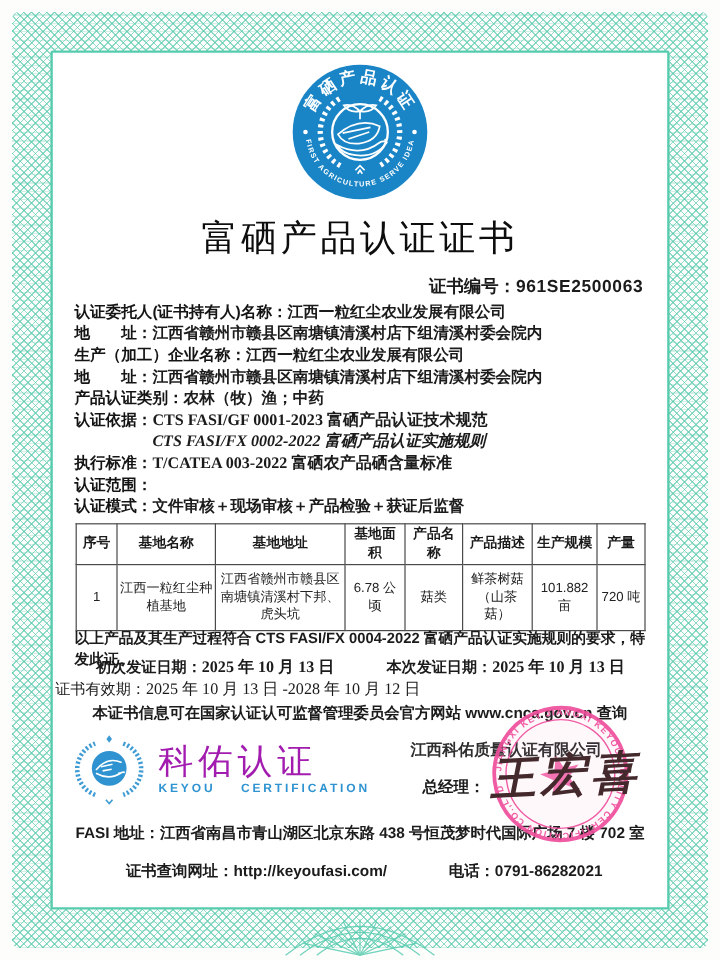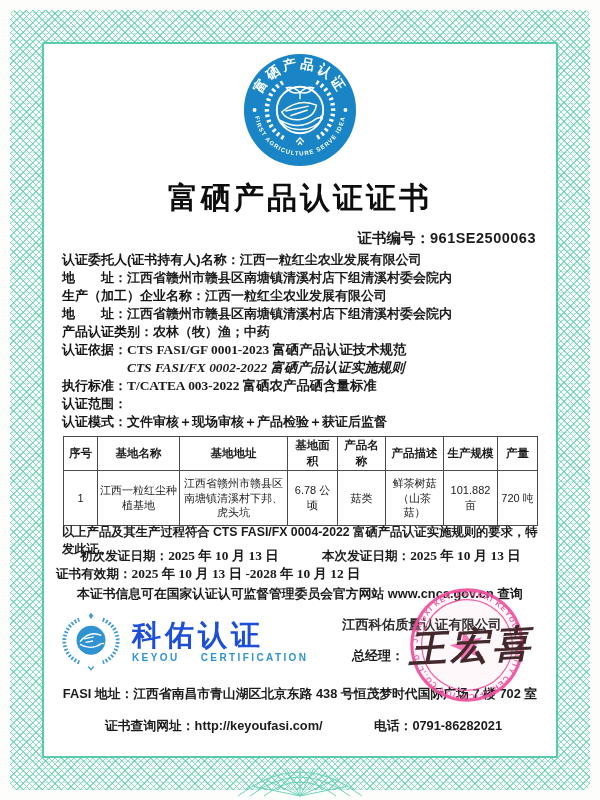--- a/index.html
+++ b/index.html
@@ -17,45 +17,45 @@
     border-radius:6px;
   }
   .paper{
     position:absolute;inset:42px;background:#ffffff;border:2px solid #56cbae;border-radius:2px;
   }
   .ornament{position:absolute;left:50%;bottom:2px;transform:translateX(-50%);}
   
   .seal{position:absolute;top:52px;left:50%;transform:translateX(-50%);}
   
   .title{position:absolute;top:178px;left:0;right:0;text-align:center;
-    font-size:30px;font-weight:700;letter-spacing:3px;color:#0d0d0d;}
+    font-size:30px;font-weight:400;letter-spacing:3px;color:#0d0d0d;}
   .certno{position:absolute;top:229px;right:64px;font-size:14.5px;font-weight:700;}
   .certno .num{font-family:"Liberation Sans","DejaVu Sans",sans-serif;letter-spacing:.5px;}
   
   .info{position:absolute;top:251px;left:62px;right:56px;}
   .iline{font-size:13px;font-weight:700;line-height:18px;white-space:nowrap;}
   .iline .lbl{color:#141414;}
   .iline.cont{padding-left:65px;font-style:italic;}
   .ls{font-family:"Liberation Serif","DejaVu Serif",serif;font-size:13.4px;}
   
   table.scope{position:absolute;top:436px;left:63px;border-collapse:collapse;table-layout:fixed;width:474px;}
   table.scope th,table.scope td{border:1px solid #4a4a4a;padding:1px 2px;text-align:center;
     font-size:11px;line-height:1.35;word-break:break-all;}
   table.scope th{font-weight:700;height:23px;font-size:11.5px;}
   table.scope td{height:52px;font-weight:400;color:#222;}
   
   .decl{position:absolute;top:524px;left:62px;right:54px;font-size:12.3px;font-weight:700;}
   .dates1{position:absolute;top:547px;left:80px;right:54px;font-size:12.6px;font-weight:700;}
   .dates1 .d2{position:absolute;left:242px;top:0;}
-  .dates2{position:absolute;top:565px;left:56px;font-size:12.6px;font-weight:700;}
+  .dates2{position:absolute;top:565px;left:46px;font-size:12.6px;font-weight:400;}
   .cnca{position:absolute;top:586px;left:0;right:0;text-align:center;font-size:12.8px;font-weight:700;}
   
   .keyou{position:absolute;top:610px;left:60px;display:flex;align-items:center;}
   .keyou .txt{margin-left:10px;}
-  .keyou .cn{font-size:29px;font-weight:700;color:#1d4ed8;letter-spacing:4px;line-height:30px;}
+  .keyou .cn{font-size:29px;font-weight:400;color:#a21caf;letter-spacing:4px;line-height:30px;}
   .keyou .en{font-size:10px;font-weight:700;color:#2e93d0;letter-spacing:2.4px;word-spacing:16px;margin-top:2px;}
   .issuer{position:absolute;top:616px;left:342px;font-size:13.3px;font-weight:700;color:#2e2e2e;z-index:1;}
   .gm{position:absolute;top:647px;left:352px;font-size:13px;font-weight:700;z-index:1;}
   .stamp{position:absolute;top:586px;left:408px;width:118px;height:118px;transform:rotate(-14deg);z-index:2;opacity:.92;}
   .sig{position:absolute;top:620px;left:408px;width:170px;z-index:3;
     font-family:"DejaVu Serif","Liberation Serif",serif;font-style:italic;font-weight:700;
     font-size:38px;color:#43282c;letter-spacing:4px;transform:rotate(-3deg);}
   .fasi{position:absolute;top:686px;left:0;right:0;text-align:center;font-size:12.8px;font-weight:700;}
   .query{position:absolute;top:718px;left:0;right:0;font-size:12.8px;font-weight:700;}
   .query .q1{position:absolute;left:105px;top:0;}

